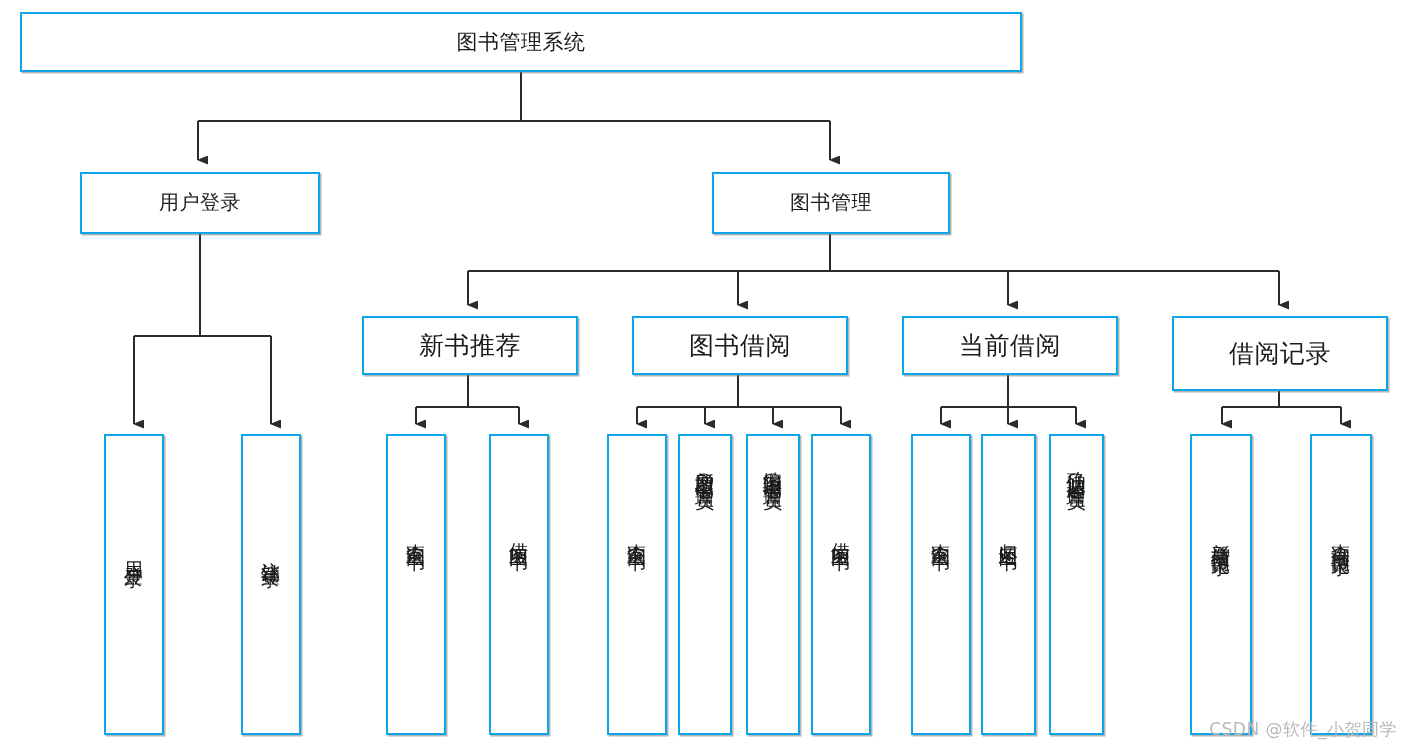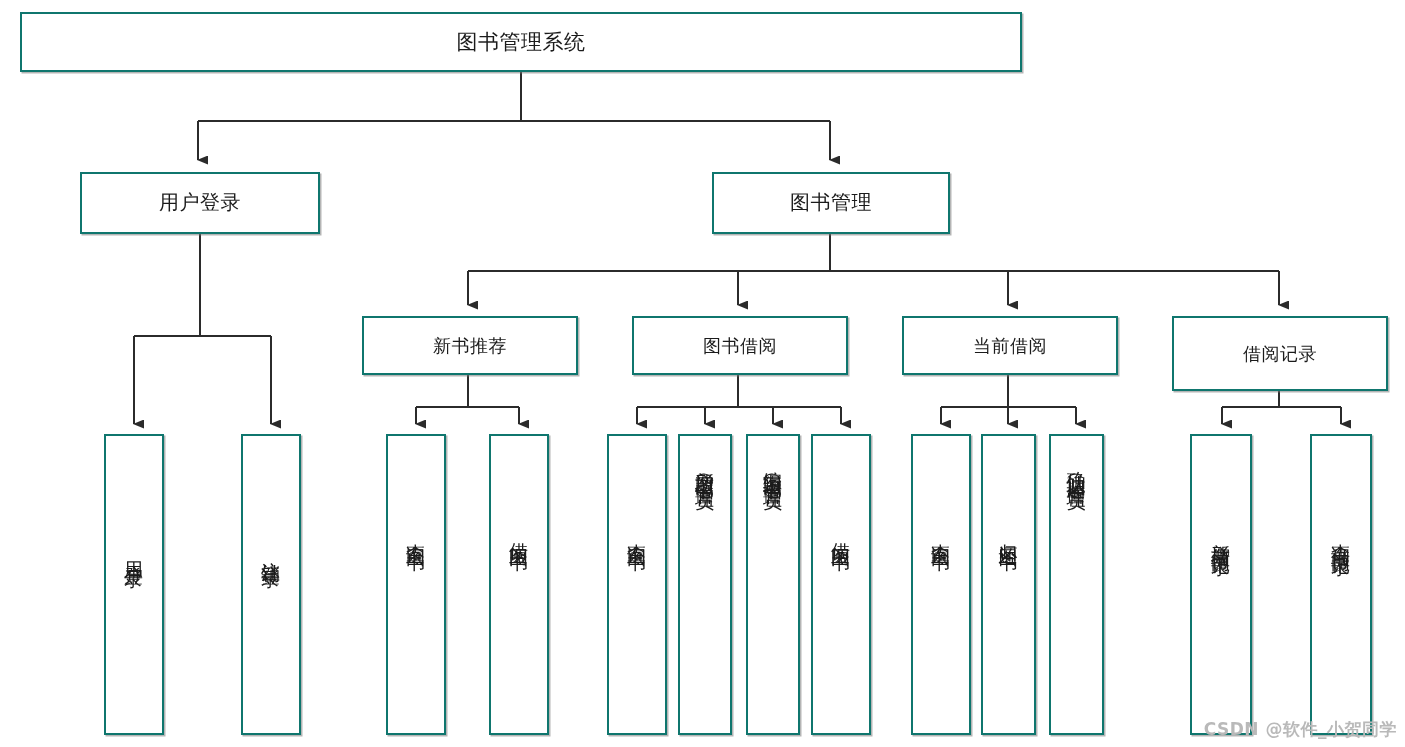--- a/index.html
+++ b/index.html
@@ -24,21 +24,21 @@
     left: 0;
     top: 0;
     width: 1405px;
     height: 747px;
     pointer-events: none;
   }
   .node {
     position: absolute;
     box-sizing: border-box;
     background: #ffffff;
-    border: 2px solid #0f766e;
+    border: 2px solid #0ea5e9;
     box-shadow: 1.5px 1.5px 0 rgba(120,120,120,0.55);
     display: flex;
     align-items: center;
     justify-content: center;
     z-index: 2;
   }
   .node .label {
     color: #1b1b1b;
     letter-spacing: 0.5px;
     white-space: nowrap;
@@ -47,21 +47,21 @@
   
   .node.level-root {
     font-size: 21px;
   }
   
   .node.level-two {
     font-size: 20px;
   }
   
   .node.level-three {
-    font-size: 18px;
+    font-size: 25px;
   }
   
   .node.leaf {
     align-items: flex-start;
     justify-content: center;
     padding-top: 14px;
   }
   .node.leaf .label {
     writing-mode: vertical-rl;
     text-orientation: upright;
@@ -82,21 +82,20 @@
   #watermark {
     position: absolute;
     right: 8px;
     bottom: 6px;
     font-size: 17px;
     color: #b9b9b9;
     letter-spacing: 0.5px;
     z-index: 5;
     white-space: nowrap;
     font-family: "DejaVu Sans", "Liberation Sans", sans-serif;
-    font-weight: bold;
   }
 </style>
 </head>
 <body>
 
 <div id="diagram-root">
 
   <svg id="edge-layer" viewBox="0 0 1405 747" width="1405" height="747" xmlns="http://www.w3.org/2000/svg">
     <defs>
       <marker id="arrow" markerWidth="9" markerHeight="11" refX="4.5" refY="10" orient="auto" markerUnits="userSpaceOnUse">

